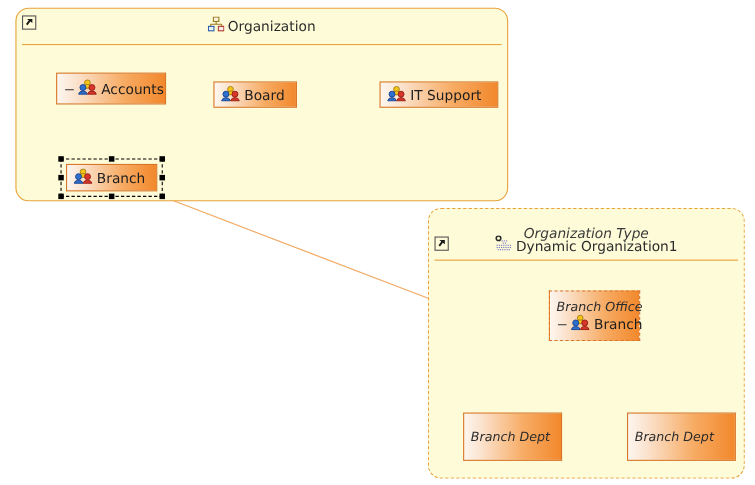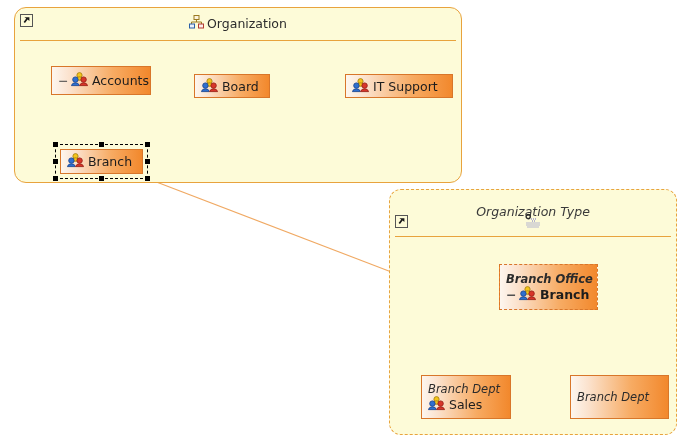--- a/index.html
+++ b/index.html
@@ -219,56 +219,44 @@
           <rect x="2.5" y="12.5" width="1" height="1"></rect>
             <rect x="4.5" y="12.5" width="1" height="1"></rect>
           <rect x="6.5" y="12.5" width="1" height="1"></rect>
             <rect x="8.5" y="12.5" width="1" height="1"></rect>
           <rect x="10.5" y="12.5" width="1" height="1"></rect>
             <rect x="12.5" y="12.5" width="1" height="1"></rect>
         </g>
         <circle cx="3.2" cy="2.6" r="2.1" fill="none" stroke="#2b2b2b" stroke-width="1.4"></circle>
       </svg>
     </span>
+    <span class="tlabel">Dynamic Organization1</span>
   </div>
 
   <div class="panel-rule" style="left:395px;top:236px;width:276px;"></div>
 
-  <div class="node dashframe" style="left:499px;top:264px;width:99px;height:46px;font-weight:bold;">
+  <div class="node dashframe" style="left:499px;top:264px;width:83px;height:46px;">
     <div class="cls">Branch Office</div>
     <div class="row">
       <span class="minus">−</span>
       <span class="ic">
         <svg width="17" height="15" viewBox="0 0 17 15">
           <ellipse cx="8.5" cy="3.2" rx="2.6" ry="2.6" fill="#f5c518" stroke="#a8841a" stroke-width="0.9"></ellipse>
           <path d="M4.6,8.2 a3.9,3.4 0 0 1 7.8,0 z" fill="#f5c518" stroke="#a8841a" stroke-width="0.9"></path>
           <ellipse cx="4.4" cy="7.6" rx="2.7" ry="2.7" fill="#2f6fd0" stroke="#1d4a93" stroke-width="0.9"></ellipse>
           <path d="M0.4,13.6 a4.1,3.6 0 0 1 8.0,0 z" fill="#2f6fd0" stroke="#1d4a93" stroke-width="0.9"></path>
           <ellipse cx="12.6" cy="7.6" rx="2.7" ry="2.7" fill="#d8362a" stroke="#9b2218" stroke-width="0.9"></ellipse>
           <path d="M8.6,13.6 a4.1,3.6 0 0 1 8.0,0 z" fill="#d8362a" stroke="#9b2218" stroke-width="0.9"></path>
         </svg>
       </span>
       <span class="nlabel">Branch</span>
     </div>
   </div>
 
   <div class="node" style="left:421px;top:375px;width:90px;height:44px;">
     <div class="cls">Branch Dept</div>
-    <div class="row">
-      <span class="ic">
-        <svg width="17" height="15" viewBox="0 0 17 15">
-          <ellipse cx="8.5" cy="3.2" rx="2.6" ry="2.6" fill="#f5c518" stroke="#a8841a" stroke-width="0.9"></ellipse>
-          <path d="M4.6,8.2 a3.9,3.4 0 0 1 7.8,0 z" fill="#f5c518" stroke="#a8841a" stroke-width="0.9"></path>
-          <ellipse cx="4.4" cy="7.6" rx="2.7" ry="2.7" fill="#2f6fd0" stroke="#1d4a93" stroke-width="0.9"></ellipse>
-          <path d="M0.4,13.6 a4.1,3.6 0 0 1 8.0,0 z" fill="#2f6fd0" stroke="#1d4a93" stroke-width="0.9"></path>
-          <ellipse cx="12.6" cy="7.6" rx="2.7" ry="2.7" fill="#d8362a" stroke="#9b2218" stroke-width="0.9"></ellipse>
-          <path d="M8.6,13.6 a4.1,3.6 0 0 1 8.0,0 z" fill="#d8362a" stroke="#9b2218" stroke-width="0.9"></path>
-        </svg>
-      </span>
-      <span class="nlabel">Sales</span>
-    </div>
   </div>
 
   <div class="node" style="left:570px;top:375px;width:99px;height:44px;">
     <div class="cls">Branch Dept</div>
   </div>
 
 </div>
 
 </body></html>

